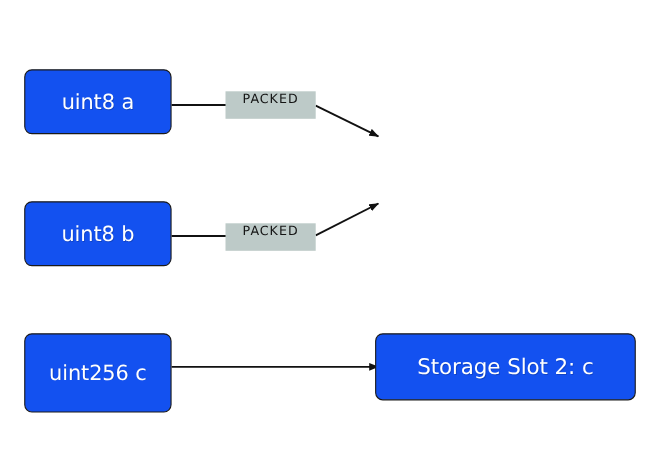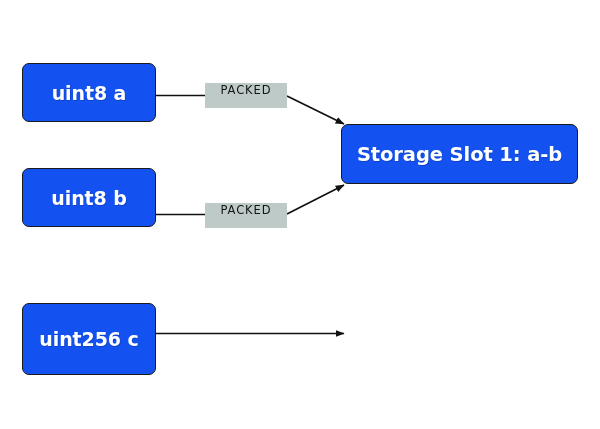--- a/index.html
+++ b/index.html
@@ -27,21 +27,21 @@
   }
   .node {
     position: absolute;
     box-sizing: border-box;
     background: #1351f0;
     border: 1.6px solid #1a1a1a;
     border-radius: 7px;
     display: flex;
     align-items: center;
     color: #ffffff;
-    font-weight: bold;
+    font-weight: normal;
     letter-spacing: -0.1px;
     text-shadow: 0.7px 0.7px 0px rgba(0,0,0,0.18);
     -webkit-font-smoothing: antialiased;
   }
   .node.left-node {
     justify-content: center;
     font-size: 19px;
   }
   .node.slot-node {
     justify-content: center;
@@ -86,32 +86,32 @@
 
     <line x1="287" y1="214" x2="344" y2="185" stroke="#111111" stroke-width="1.7" marker-end="url(#arrowhead)"></line>
 
     <line x1="156" y1="333.5" x2="344" y2="333.5" stroke="#111111" stroke-width="1.7" marker-end="url(#arrowhead)"></line>
   </svg>
 
   <div class="node left-node" style="left:22px; top:63px; width:134px; height:59px;">
     <span class="node-label">uint8 a</span>
   </div>
 
-  <div class="node left-node" style="left:22px; top:168px; width:134px; height:59px;">
+  <div class="node left-node" style="left:22px; top:183px; width:134px; height:59px;">
     <span class="node-label">uint8 b</span>
   </div>
 
   <div class="node left-node" style="left:22px; top:303px; width:134px; height:72px;">
     <span class="node-label">uint256 c</span>
   </div>
 
-  <div class="node slot-node" style="left:341px; top:124px; width:237px; height:60px;">
-    <span class="node-label">Storage Slot 1: a-b</span>
+
+  <div class="node slot-node" style="left:341px; top:303px; width:237px; height:61px;">
+    <span class="node-label">Storage Slot 2: c</span>
   </div>
-
 
   <div class="edge-label" style="left:205px; top:83px; width:82px; height:25px;">
     <span>PACKED</span>
   </div>
 
   <div class="edge-label" style="left:205px; top:203px; width:82px; height:25px;">
     <span>PACKED</span>
   </div>
 
 </div>

